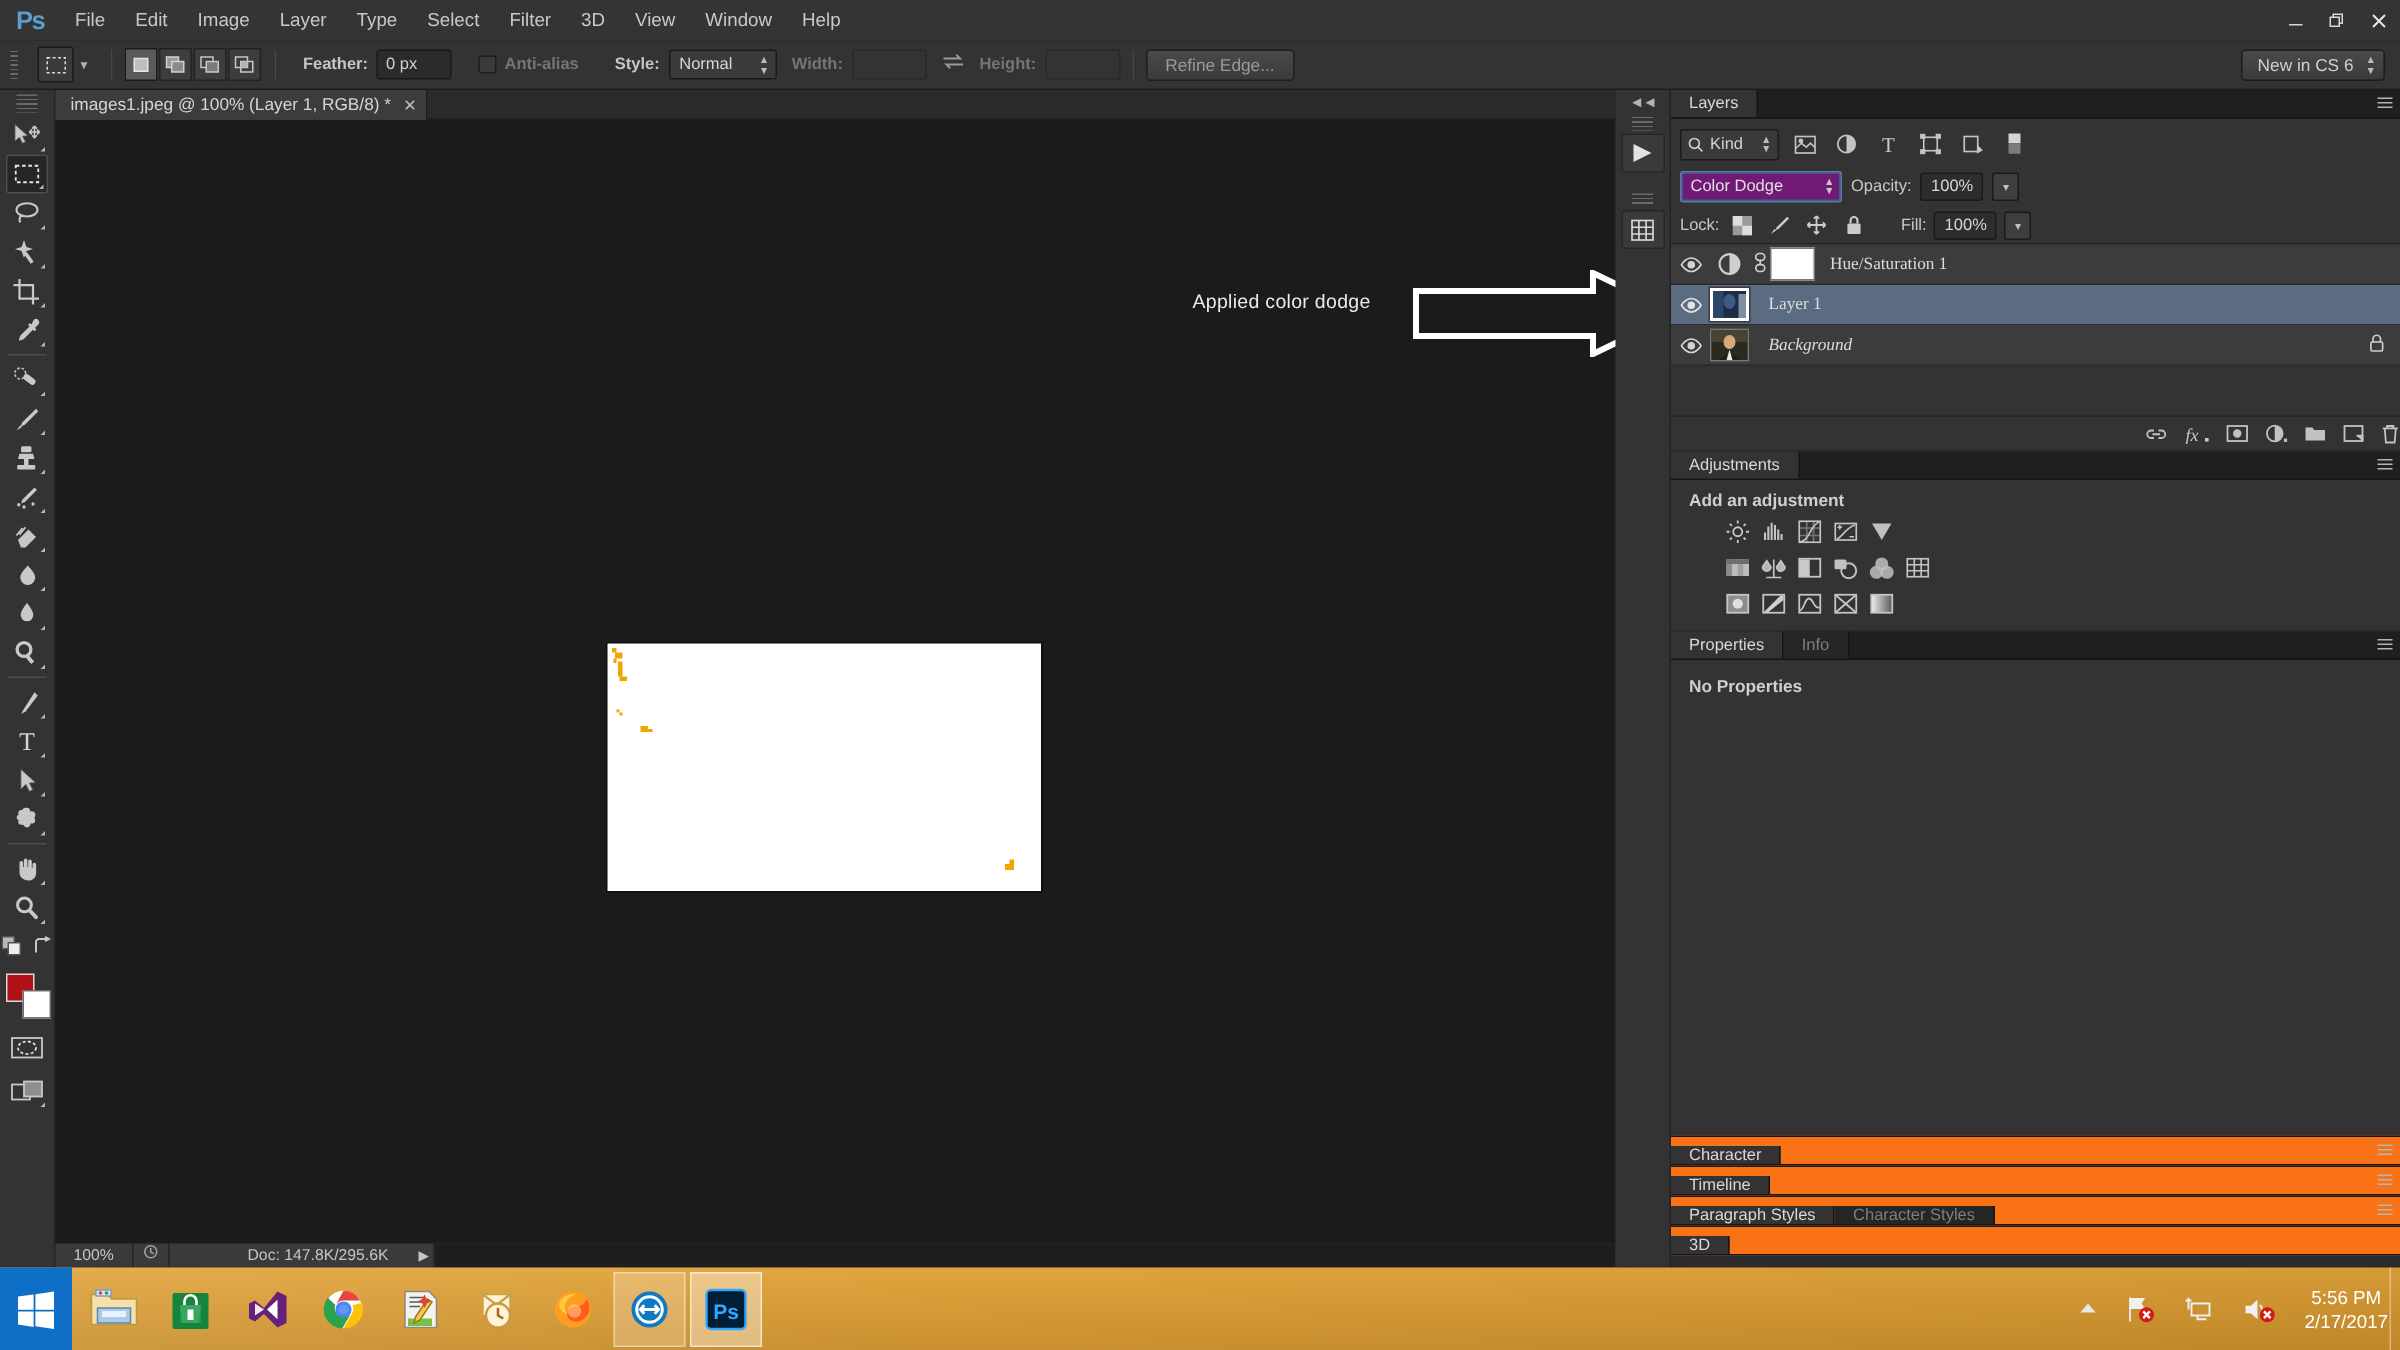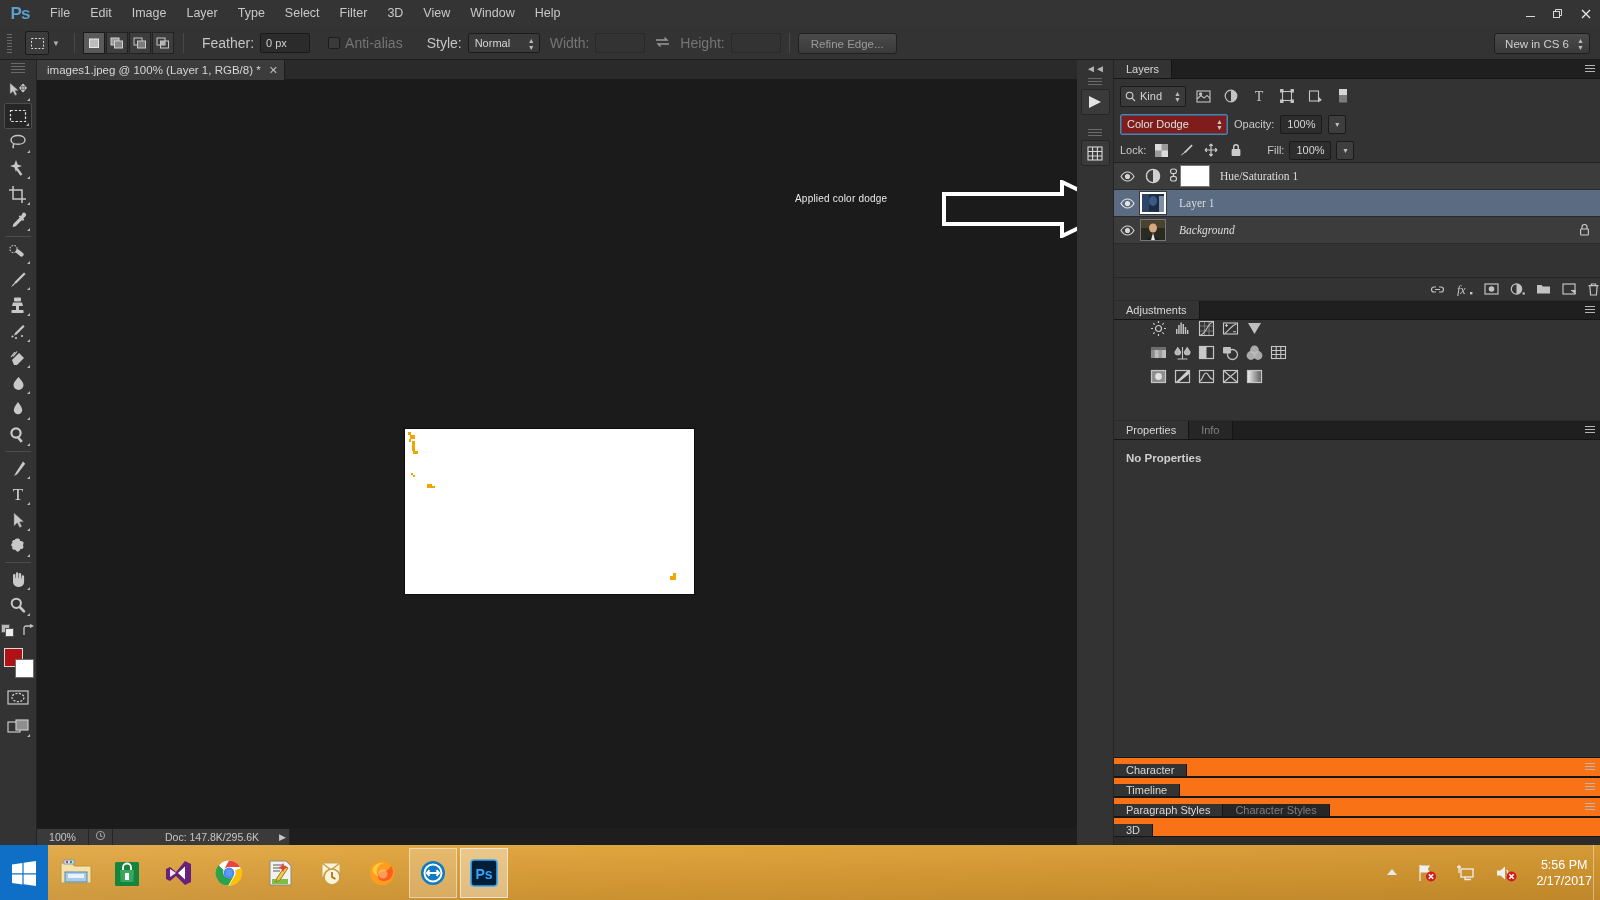--- a/index.html
+++ b/index.html
@@ -57,21 +57,21 @@
   }
   .ob-caret { color: #b0b0b0; font-size: 8px; margin: 0 6px 0 3px; }
   .ob-sep { width:1px; height:20px; background:#252525; margin: 0 8px; border-right:1px solid #474747;}
   .ob-group { display:flex; align-items:center; }
   .sel-btn {
     width: 22px; height: 22px; margin-right: 1px;
     background: #3d3d3d; border: 1px solid #222;
     display:flex; align-items:center; justify-content:center;
   }
   .sel-btn.active { background: #5a5a5a; border-color:#1a1a1a;}
-  .ob-label { color:#c5c5c5; font-size:14px; margin: 0 6px 0 10px; }
+  .ob-label { color:#c5c5c5; font-size:11px; margin: 0 6px 0 10px; font-weight: bold; }
   .ob-label.dim { color: #757575; }
   .ob-input {
     height:20px; background:#2b2b2b; border:1px solid #191919; border-radius:2px;
     color:#d0d0d0; font-size:11px; padding: 0 5px; line-height:19px;
     min-width:48px;
   }
   .ob-input.wide { width: 50px; }
   .ob-input.disabled { background:#333; color:#333; border-color:#292929; }
   .ob-check {
     width:12px;height:12px;background:#3a3a3a;border:1px solid #1d1d1d;border-radius:2px; margin-right:5px;
@@ -138,21 +138,21 @@
   .canvas-area {
     position:absolute; left:0; top:20px; width:1040px; height:748px;
     background:#1b1b1b;
   }
   .artboard {
     position:absolute; left:368px; top:349px; width:289px; height:165px;
     background:#ffffff; box-shadow: 0 0 0 1px #0d0d0d;
   }
   .speck { position:absolute; background:#f0a500; }
   .annot-text {
-    position:absolute; left:758px; top:113px; color:#eaeaea; font-size:10px; letter-spacing:.2px;
+    position:absolute; left:758px; top:113px; color:#eaeaea; font-size:13px; letter-spacing:.2px;
   }
   .arrow-svg { position:absolute; left:905px; top:100px; }
   .statusbar {
     position:absolute; left:0; bottom:0; width:1040px; height:17px;
     background:#3a3a3a; border-top:1px solid #1d1d1d;
     display:flex; align-items:center; color:#c6c6c6; font-size:10.5px;
   }
   .sb-zoom { width:52px; text-align:center; border-right:1px solid #252525; line-height:16px;}
   .sb-icon { width:24px; text-align:center; border-right:1px solid #252525; line-height:16px; color:#9d9d9d;}
   .sb-doc { padding-left:52px; }
@@ -199,21 +199,21 @@
     height:21px; background:#3a3a3a; border:1px solid #1b1b1b; border-radius:2px;
     color:#d4d4d4; font-size:11px; display:flex; align-items:center; padding:0 4px; gap:4px;
     min-width:66px; position:relative;
   }
   .kind-select .arrows { position:absolute; right:4px; top:4px; font-size:7px; line-height:6px; color:#bbb;}
   .filter-ico {
     width:22px;height:21px; display:flex;align-items:center;justify-content:center; color:#c3c3c3;
   }
   .blend-row { display:flex; align-items:center; height:27px; padding:3px 6px 0 6px; gap:6px;}
   .blend-select {
-    width:108px; height:21px; background:#7f1d1d; border:1px solid #5a7ea8; border-radius:2px;
+    width:108px; height:21px; background:#701a75; border:1px solid #5a7ea8; border-radius:2px;
     color:#e0e0e0; font-size:11px; line-height:19px; padding:0 16px 0 6px; position:relative;
     box-shadow: 0 0 0 1px #3a5f85 inset;
   }
   .blend-select .arrows { position:absolute; right:4px; top:4px; font-size:7px; line-height:6px; color:#c7c7c7;}
   .lbl { color:#c9c9c9; font-size:11px; }
   .numbox {
     height:19px; background:#2d2d2d; border:1px solid #1a1a1a; border-radius:2px;
     color:#d6d6d6; font-size:11px; line-height:17px; padding:0 6px; width:42px; text-align:center;
   }
   .spin { width:18px;height:19px; background:#3e3e3e; border:1px solid #1a1a1a; border-radius:2px;
@@ -880,20 +880,21 @@
 
     <div class="panel-tabbar" style="margin-top:1px;">
       <div class="ptab active">Adjustments</div>
       <div class="pmenu">
         <svg width="12" height="10" viewBox="0 0 12 10" stroke="#b5b5b5" stroke-width="1">
             <path d="M1 1.5h10M1 4.5h10M1 7.5h10"></path>
           </svg>
       </div>
     </div>
     <div class="panel-body" style="height:100px;">
+      <div class="adjust-title">Add an adjustment</div>
 
       <div class="adj-grid-row">
         <span class="adj-btn">
           <svg width="17" height="17" viewBox="0 0 17 17" stroke="#c9c9c9" stroke-width="1.2" fill="none">
               <circle cx="8.5" cy="8.5" r="3"></circle>
               <path d="M8.5 1v2M8.5 14v2M1 8.5h2M14 8.5h2M3.2 3.2l1.4 1.4M12.4 12.4l1.4 1.4M13.8 3.2l-1.4 1.4M3.2 13.8l1.4-1.4"></path>
             </svg>
         </span>
         <span class="adj-btn">
           <svg width="17" height="17" viewBox="0 0 17 17" fill="#c5c5c5">

